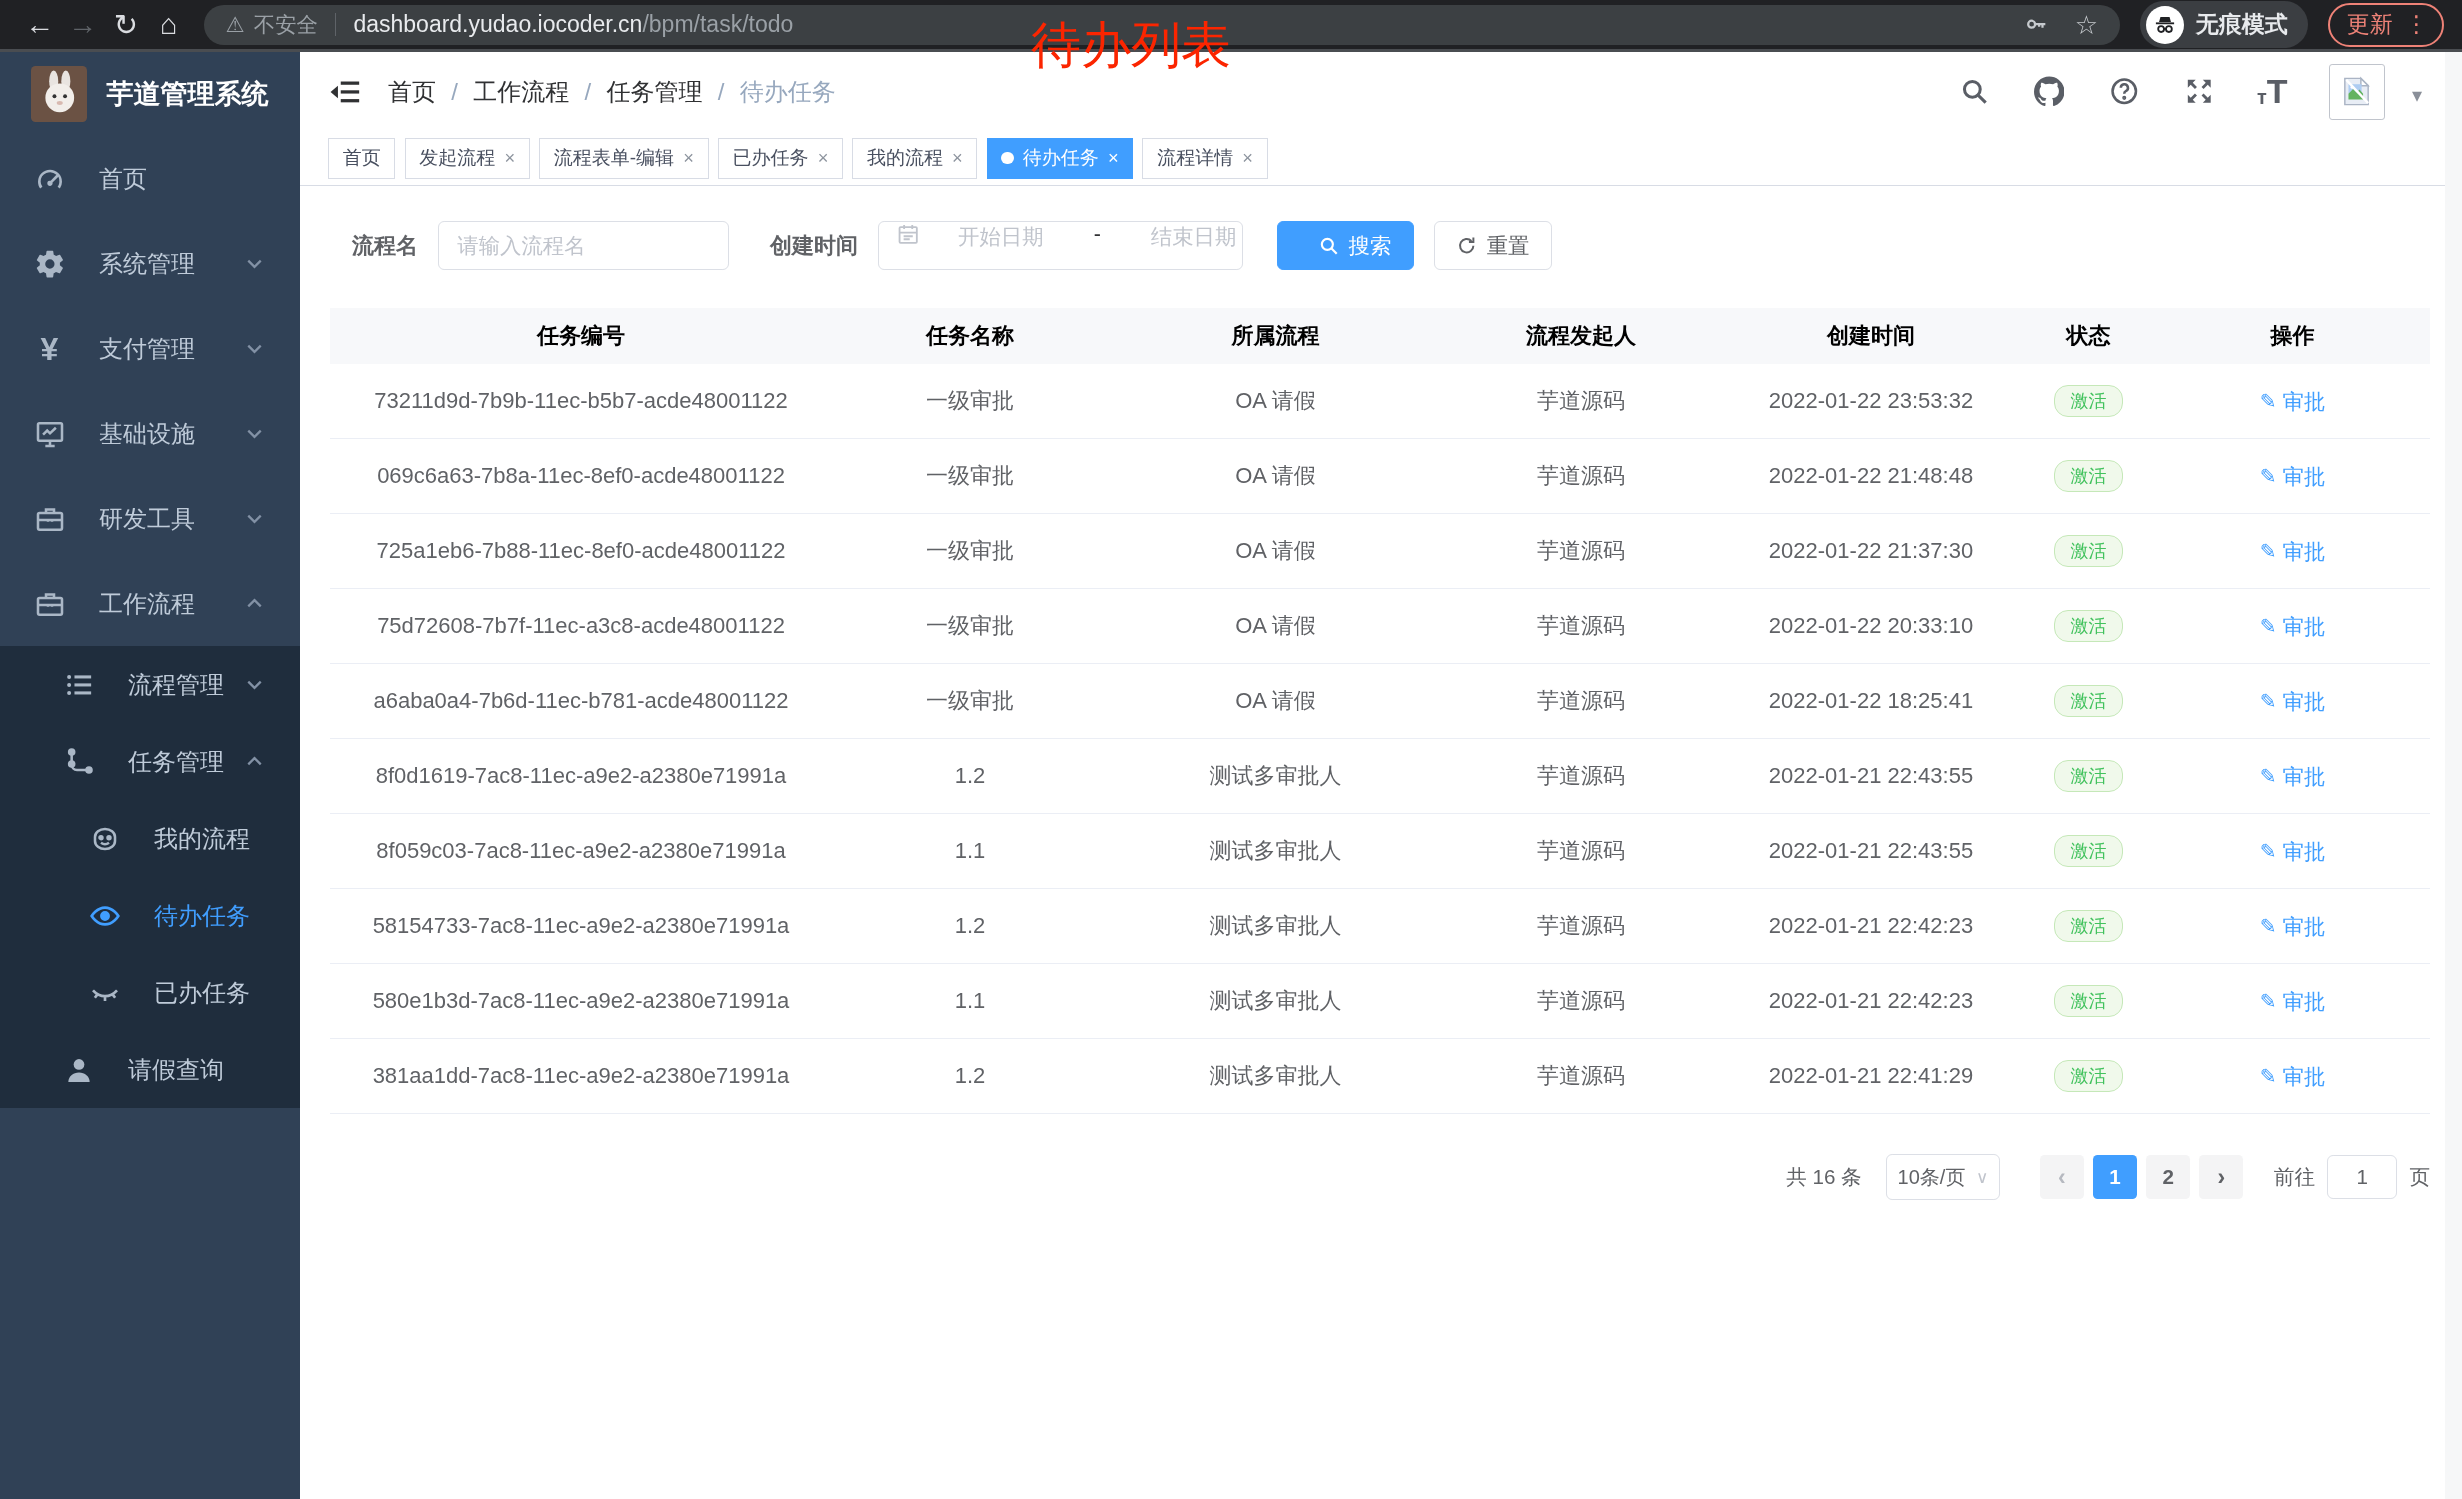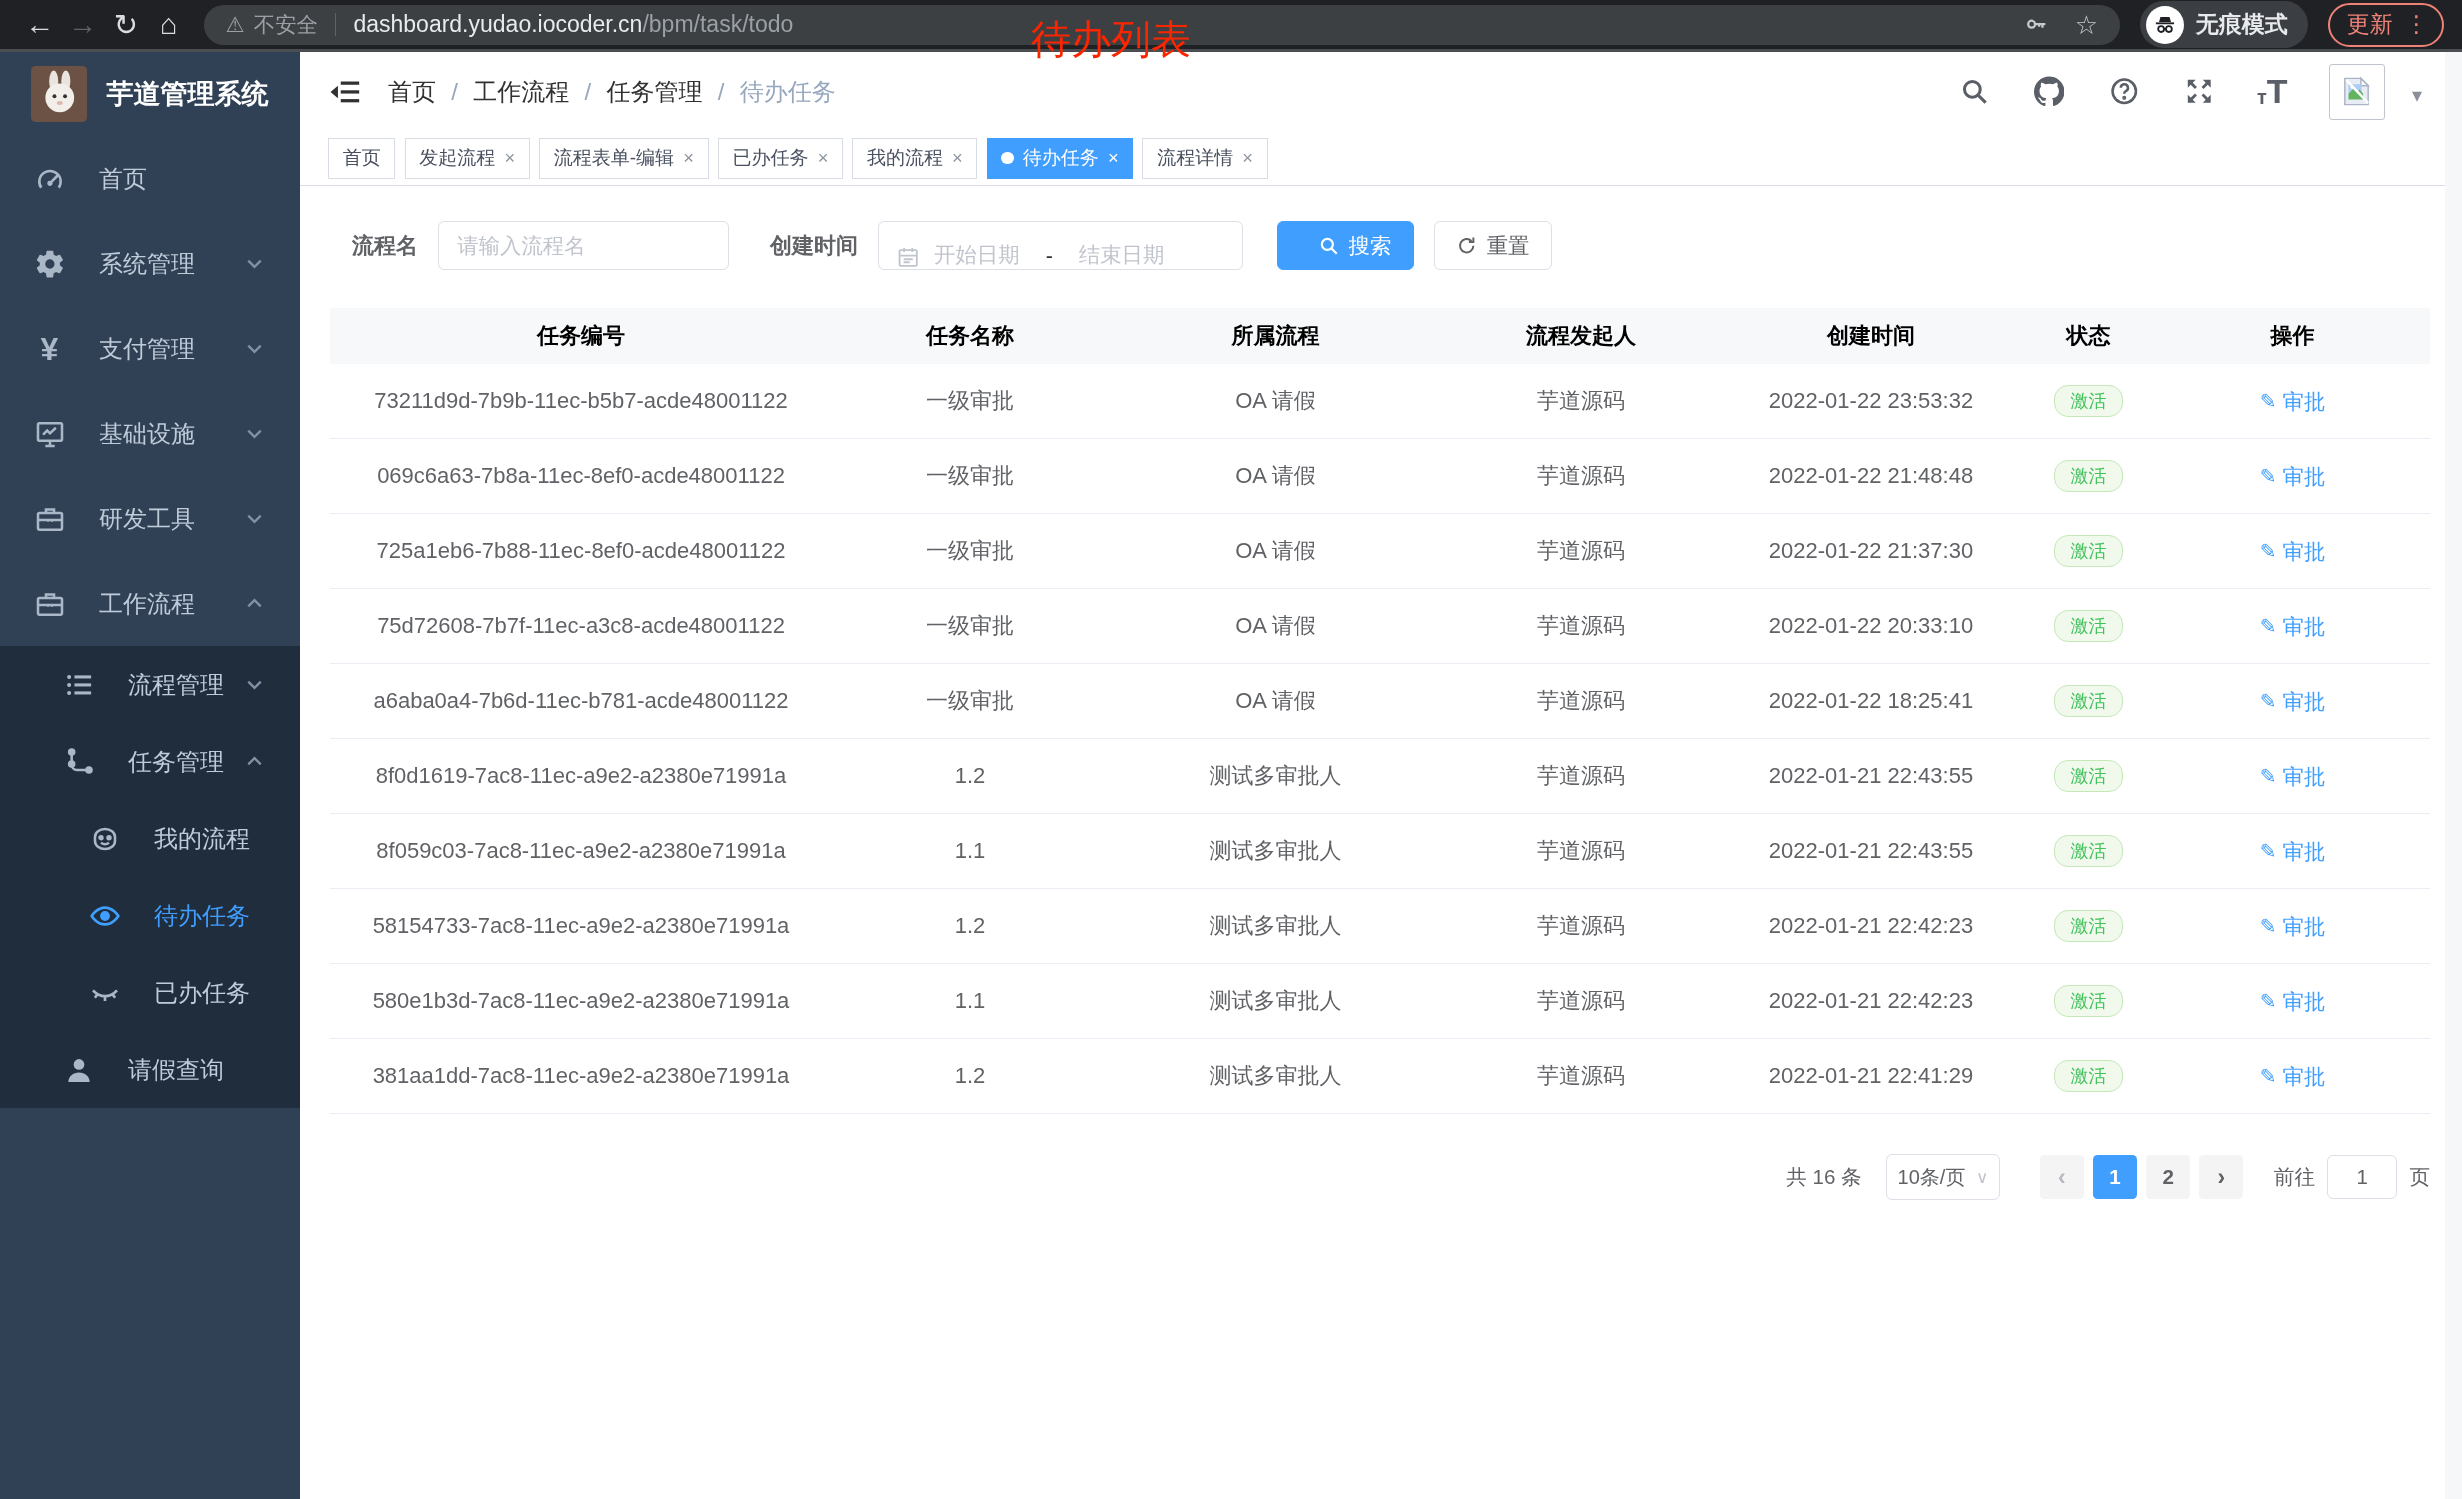--- a/index.html
+++ b/index.html
@@ -25,21 +25,21 @@
            padding:0 20px 0 6.1px; margin-right:20px; flex:0 0 auto; }
   .incog-circle { width:38px; height:38px; border-radius:50%; background:#fff; display:flex; align-items:center; justify-content:center; margin-right:12.2px; }
   .incog-circle svg { width:26px; height:26px; }
   .incog-label { font-size:23px; color:#e8eaed;font-weight:bold; }
   .update-pill { display:flex; align-items:center; border:2.3px solid #ee8277; border-radius:27.5px; height:44px;
                  padding:0 13.7px 0 17px; color:#ee8277; flex:0 0 auto; }
   .update-label { font-size:23px; }
   .dots { font-size:23px; margin-left:12.2px; letter-spacing:0; line-height:0.5; }
 
   
-  .red-note { position:absolute; left:1031px; top:12.2px; font-size:40px; color:#fb2500; z-index:50; white-space:nowrap; }
+  .red-note { position:absolute; left:1031px; top:12.2px; font-size:50px; color:#fb2500; z-index:50; white-space:nowrap; }
 
   
   .sidebar { position:absolute; left:0; top:52px; bottom:0; width:300px; background:#304156; z-index:2; }
   .logo-row { height:84px; display:flex; align-items:center; padding-left:30.5px; }
   .logo-img { width:56px; height:56px; border-radius:4.6px; overflow:hidden; flex:0 0 auto; }
   .logo-title { margin-left:20px; font-size:27px; font-weight:bold; color:#fff; white-space:nowrap; }
   .menu-item { display:flex; align-items:center; color:#bfcbd9; font-size:24px; cursor:pointer; }
   .menu-item { height:85px; padding-left:32px; }
   .menu-item.sub { height:77px; background:#1f2d3d; }
   .menu-item.lvl2 { padding-left:61px; }
@@ -80,21 +80,21 @@
   .tab .x { font-size:18.3px; margin-left:9.2px; color:#8d949e; }
   .tab.active { background:#409eff; border-color:#409eff; color:#fff; }
   .tab.active .x { color:#fff; }
 
   
   .searchbar { display:flex; align-items:center; padding:35px 0 0 53px; }
   .f-label { font-size:22px; font-weight:bold; color:#606266; margin-right:20px; white-space:nowrap; }
   .f-label.second { margin-left:41px; }
   .txt-input { width:291px; height:49px; border:1.5px solid #dcdfe6; border-radius:6.1px; display:flex; align-items:center; padding:0 18.3px; }
   .placeholder { font-size:21.4px; color:#c0c4cc; white-space:nowrap; }
-  .date-input { width:365px; height:49px; border:1.5px solid #dcdfe6; border-radius:6.1px; display:flex; align-items:flex-end; padding:0 17px; }
+  .date-input { width:365px; height:49px; border:1.5px solid #dcdfe6; border-radius:6.1px; display:flex; align-items:flex-start; padding:0 17px;gap:24px; }
   .date-input .cal { width:24.4px; height:24.4px; color:#c0c4cc; margin-right:13.7px; display:flex; }
   .date-input .cal svg { width:24.4px; height:24.4px; }
   .date-sep { font-size:21.4px; color:#303133; margin:0 26px; }
   .btn { height:49px; border-radius:6.1px; display:inline-flex; align-items:center; font-size:21.4px; padding:0 21.4px; cursor:pointer; }
   .btn svg { width:21.4px; height:21.4px; margin-right:9.2px; }
   .btn-primary { background:#409eff; color:#fff; border:1.5px solid #409eff; margin-left:34px;padding-left:40px; }
   .btn-plain { background:#fff; color:#606266; border:1.5px solid #dcdfe6; margin-left:20px; }
 
   
   .table { margin:38px 32px 0 30.5px; }

